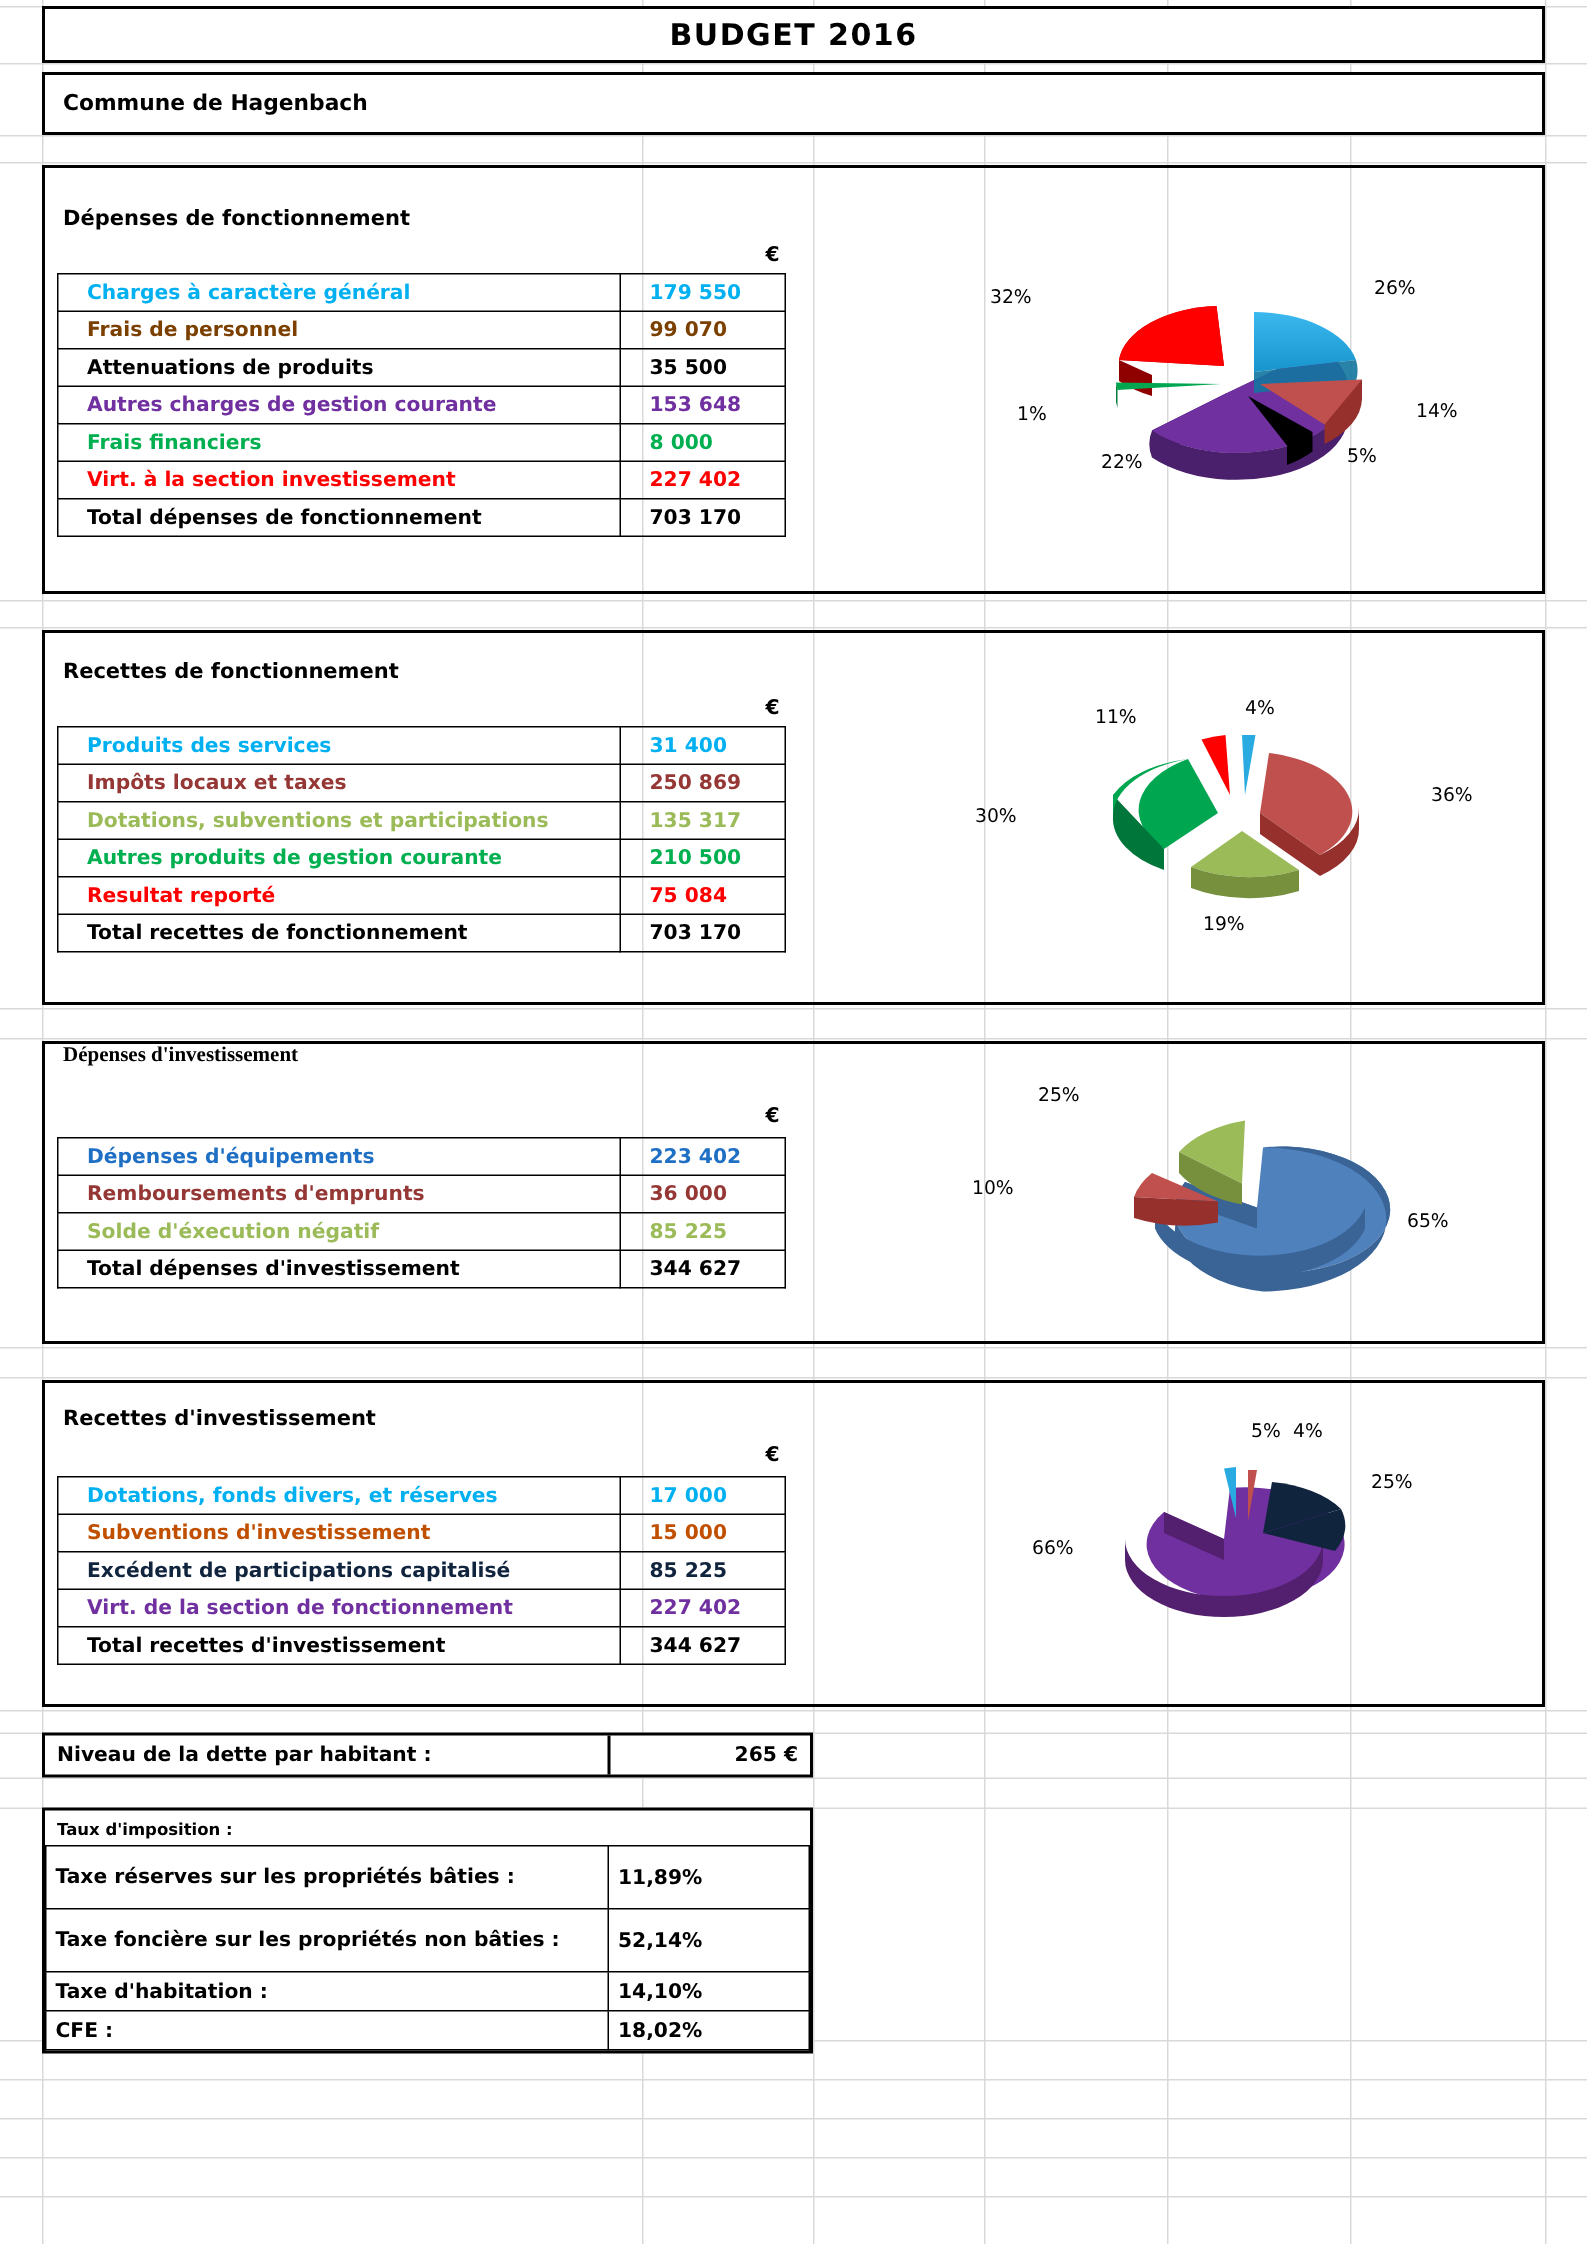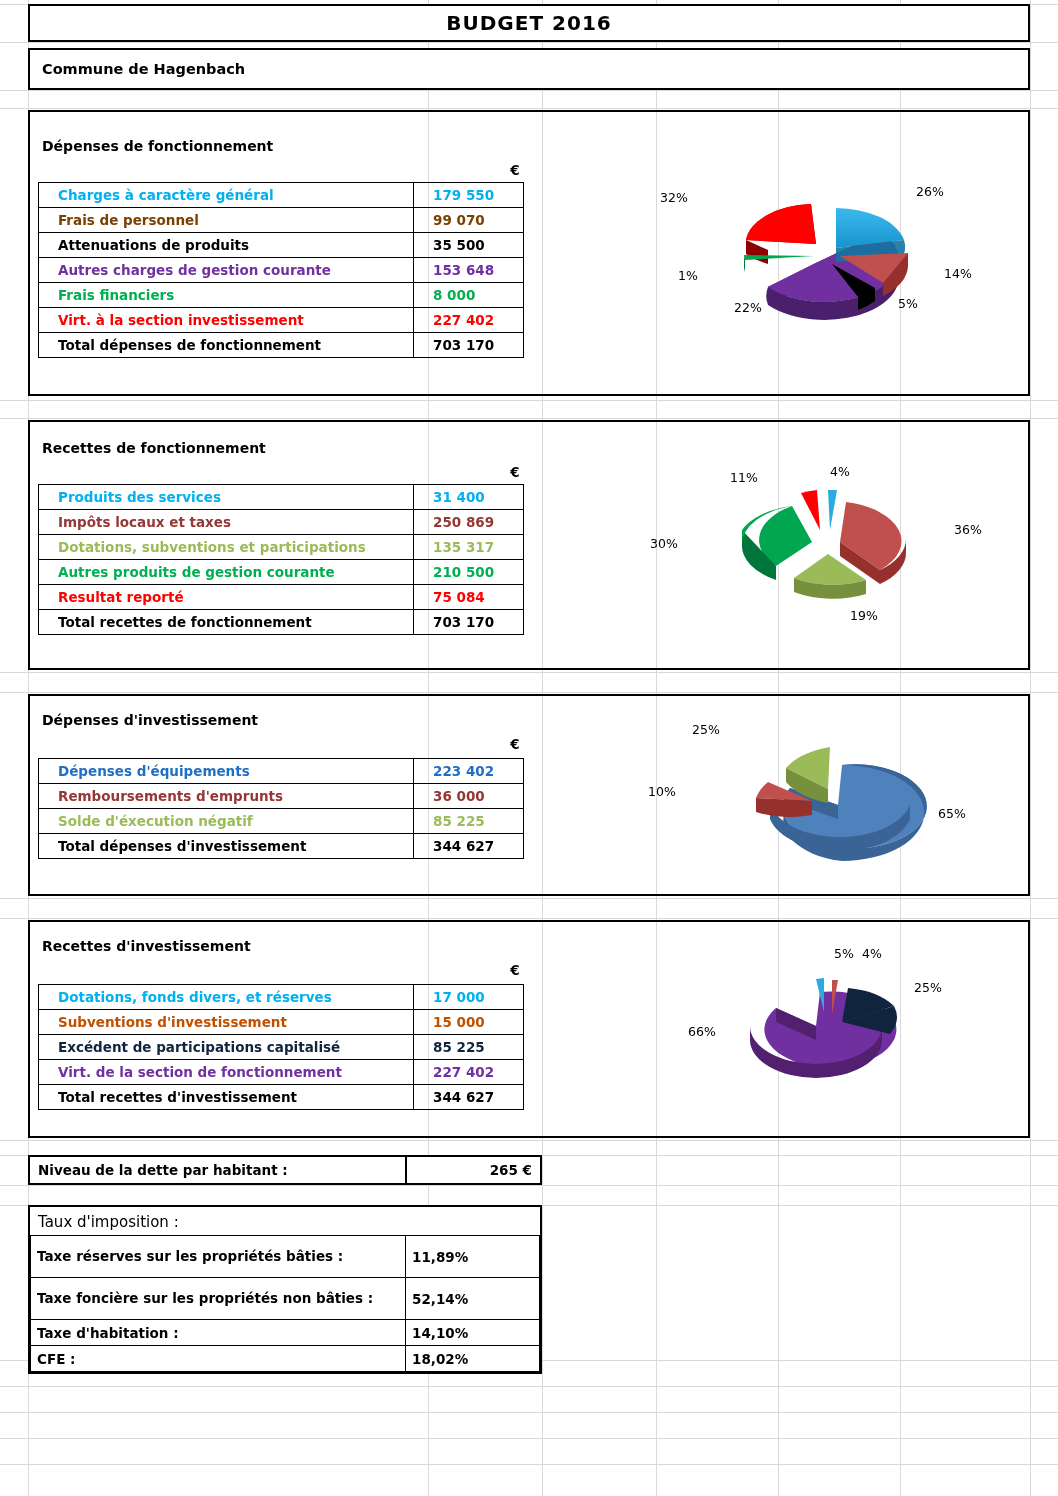--- a/index.html
+++ b/index.html
@@ -137,21 +137,21 @@
     border: 1px solid #000;
     font-size: 13.5px;
     font-weight: bold;
     padding: 3px 6px;
     box-sizing: border-box;
     vertical-align: middle;
   }
   table.taux td.tl { width: 375px; text-align: left; }
   table.taux td.tv { width: auto; text-align: left; padding-right: 8px; }
   .taux-head {
-    font-size: 15px; font-weight: normal; padding: 6px 18px 4px 8px;
+    font-size: 11px; font-weight: bold; padding: 6px 18px 4px 8px;
   }
   .two-line { line-height: 1.25; white-space: normal; }
 </style>
 </head>
 <body>
 
 <div class="page">
 
   <div class="grid">
     <div class="gl-v" style="left:28px"></div>
@@ -337,27 +337,27 @@
           <path d="M200 100 L200 100 Z" fill="#b00000"></path>
         </g>
 
         <g transform="translate(4,-10)">
           <path d="M200 100 L198 60 A70 40 0 0 1 207 60 Z" fill="#29abe2"></path>
         </g>
       </svg>
       <span class="pct" style="left:104px; top:30px;">11%</span>
       <span class="pct" style="left:204px; top:24px;">4%</span>
       <span class="pct" style="left:328px; top:82px;">36%</span>
-      <span class="pct" style="left:176px; top:168px;margin-left:48px;">19%</span>
+      <span class="pct" style="left:176px; top:168px;">19%</span>
       <span class="pct" style="left:24px; top:96px;">30%</span>
     </div>
   </div>
 
   <div class="outer-box" style="left:28px; top:694px; width:1002px; height:202px;">
-    <div class="sec-title" style="top:16px;">Dépenses d'investissement</div>
+    <div class="sec-title" style="top:0;font-family:Liberation Serif, serif;">Dépenses d'investissement</div>
     <div class="euro-head" style="left:430px; top:40px; width:110px;">€</div>
 
     <table class="lines" style="left:8px; top:62px;">
       <tbody>
           <tr>
         <td class="label" style="color:#1f6fc4">Dépenses d'équipements</td>
         <td class="value" style="color:#1f6fc4">223 402</td>
       </tr>
       <tr>
         <td class="label" style="color:#953735">Remboursements d'emprunts</td>

